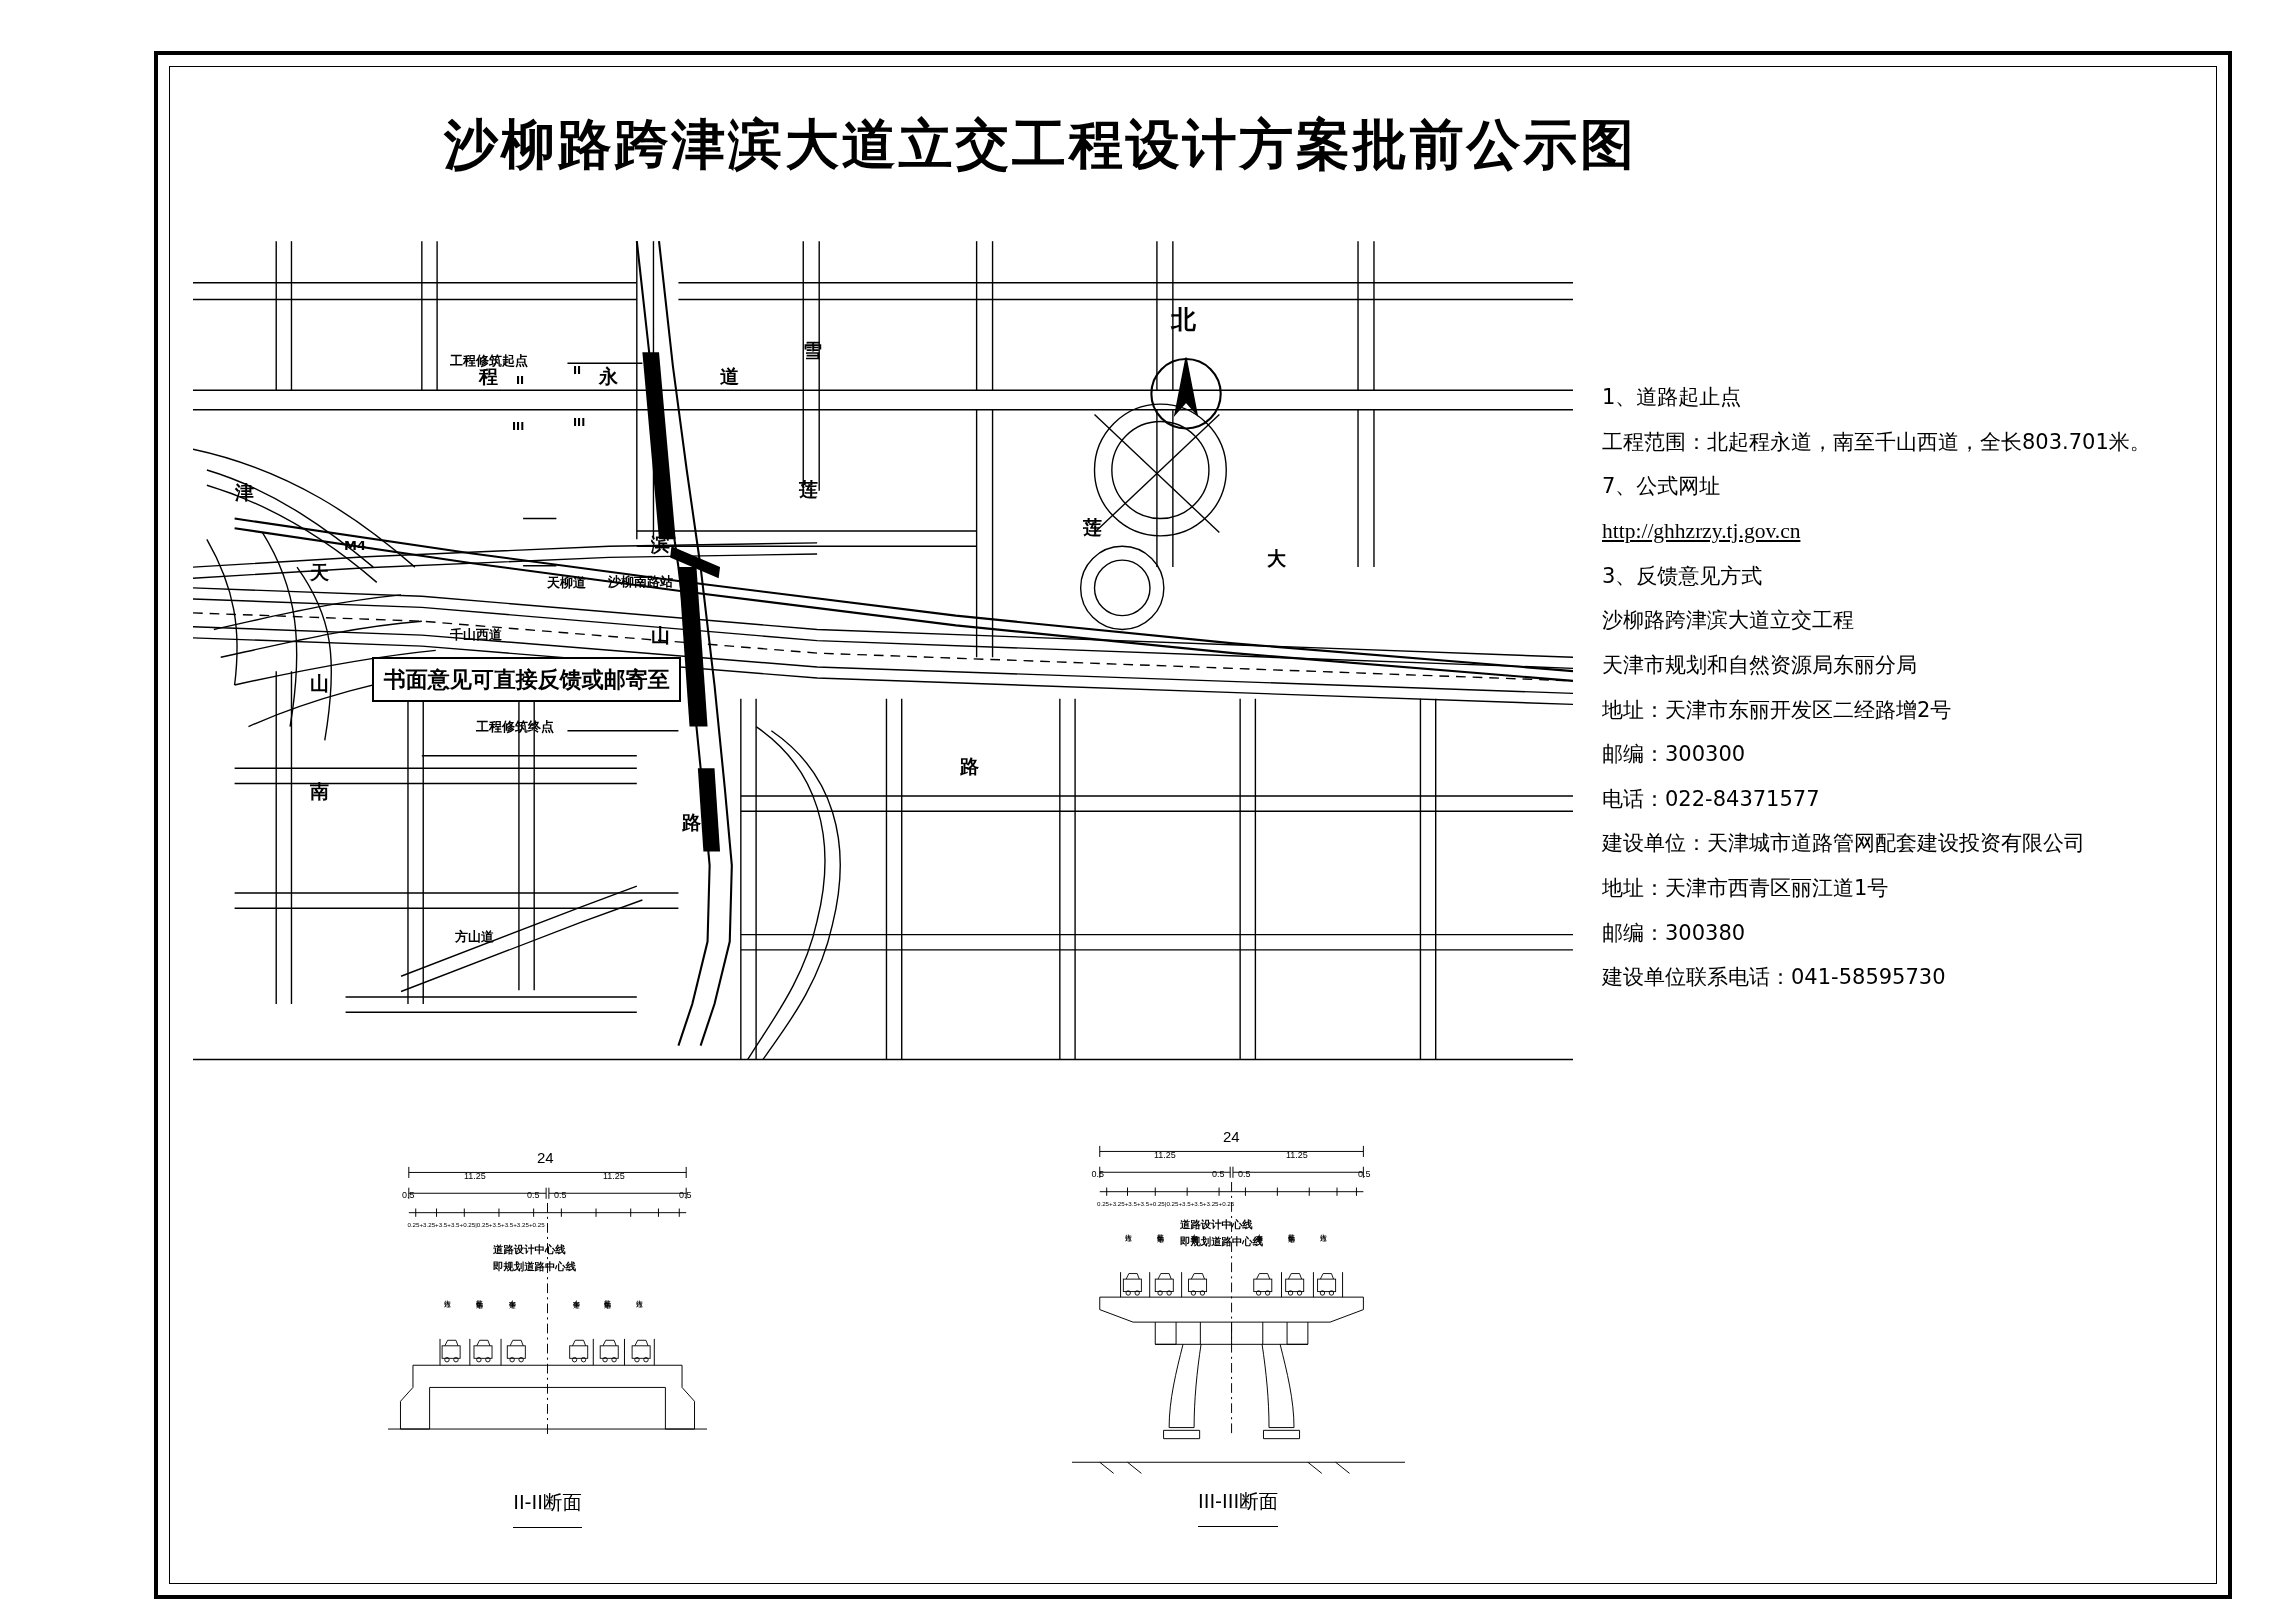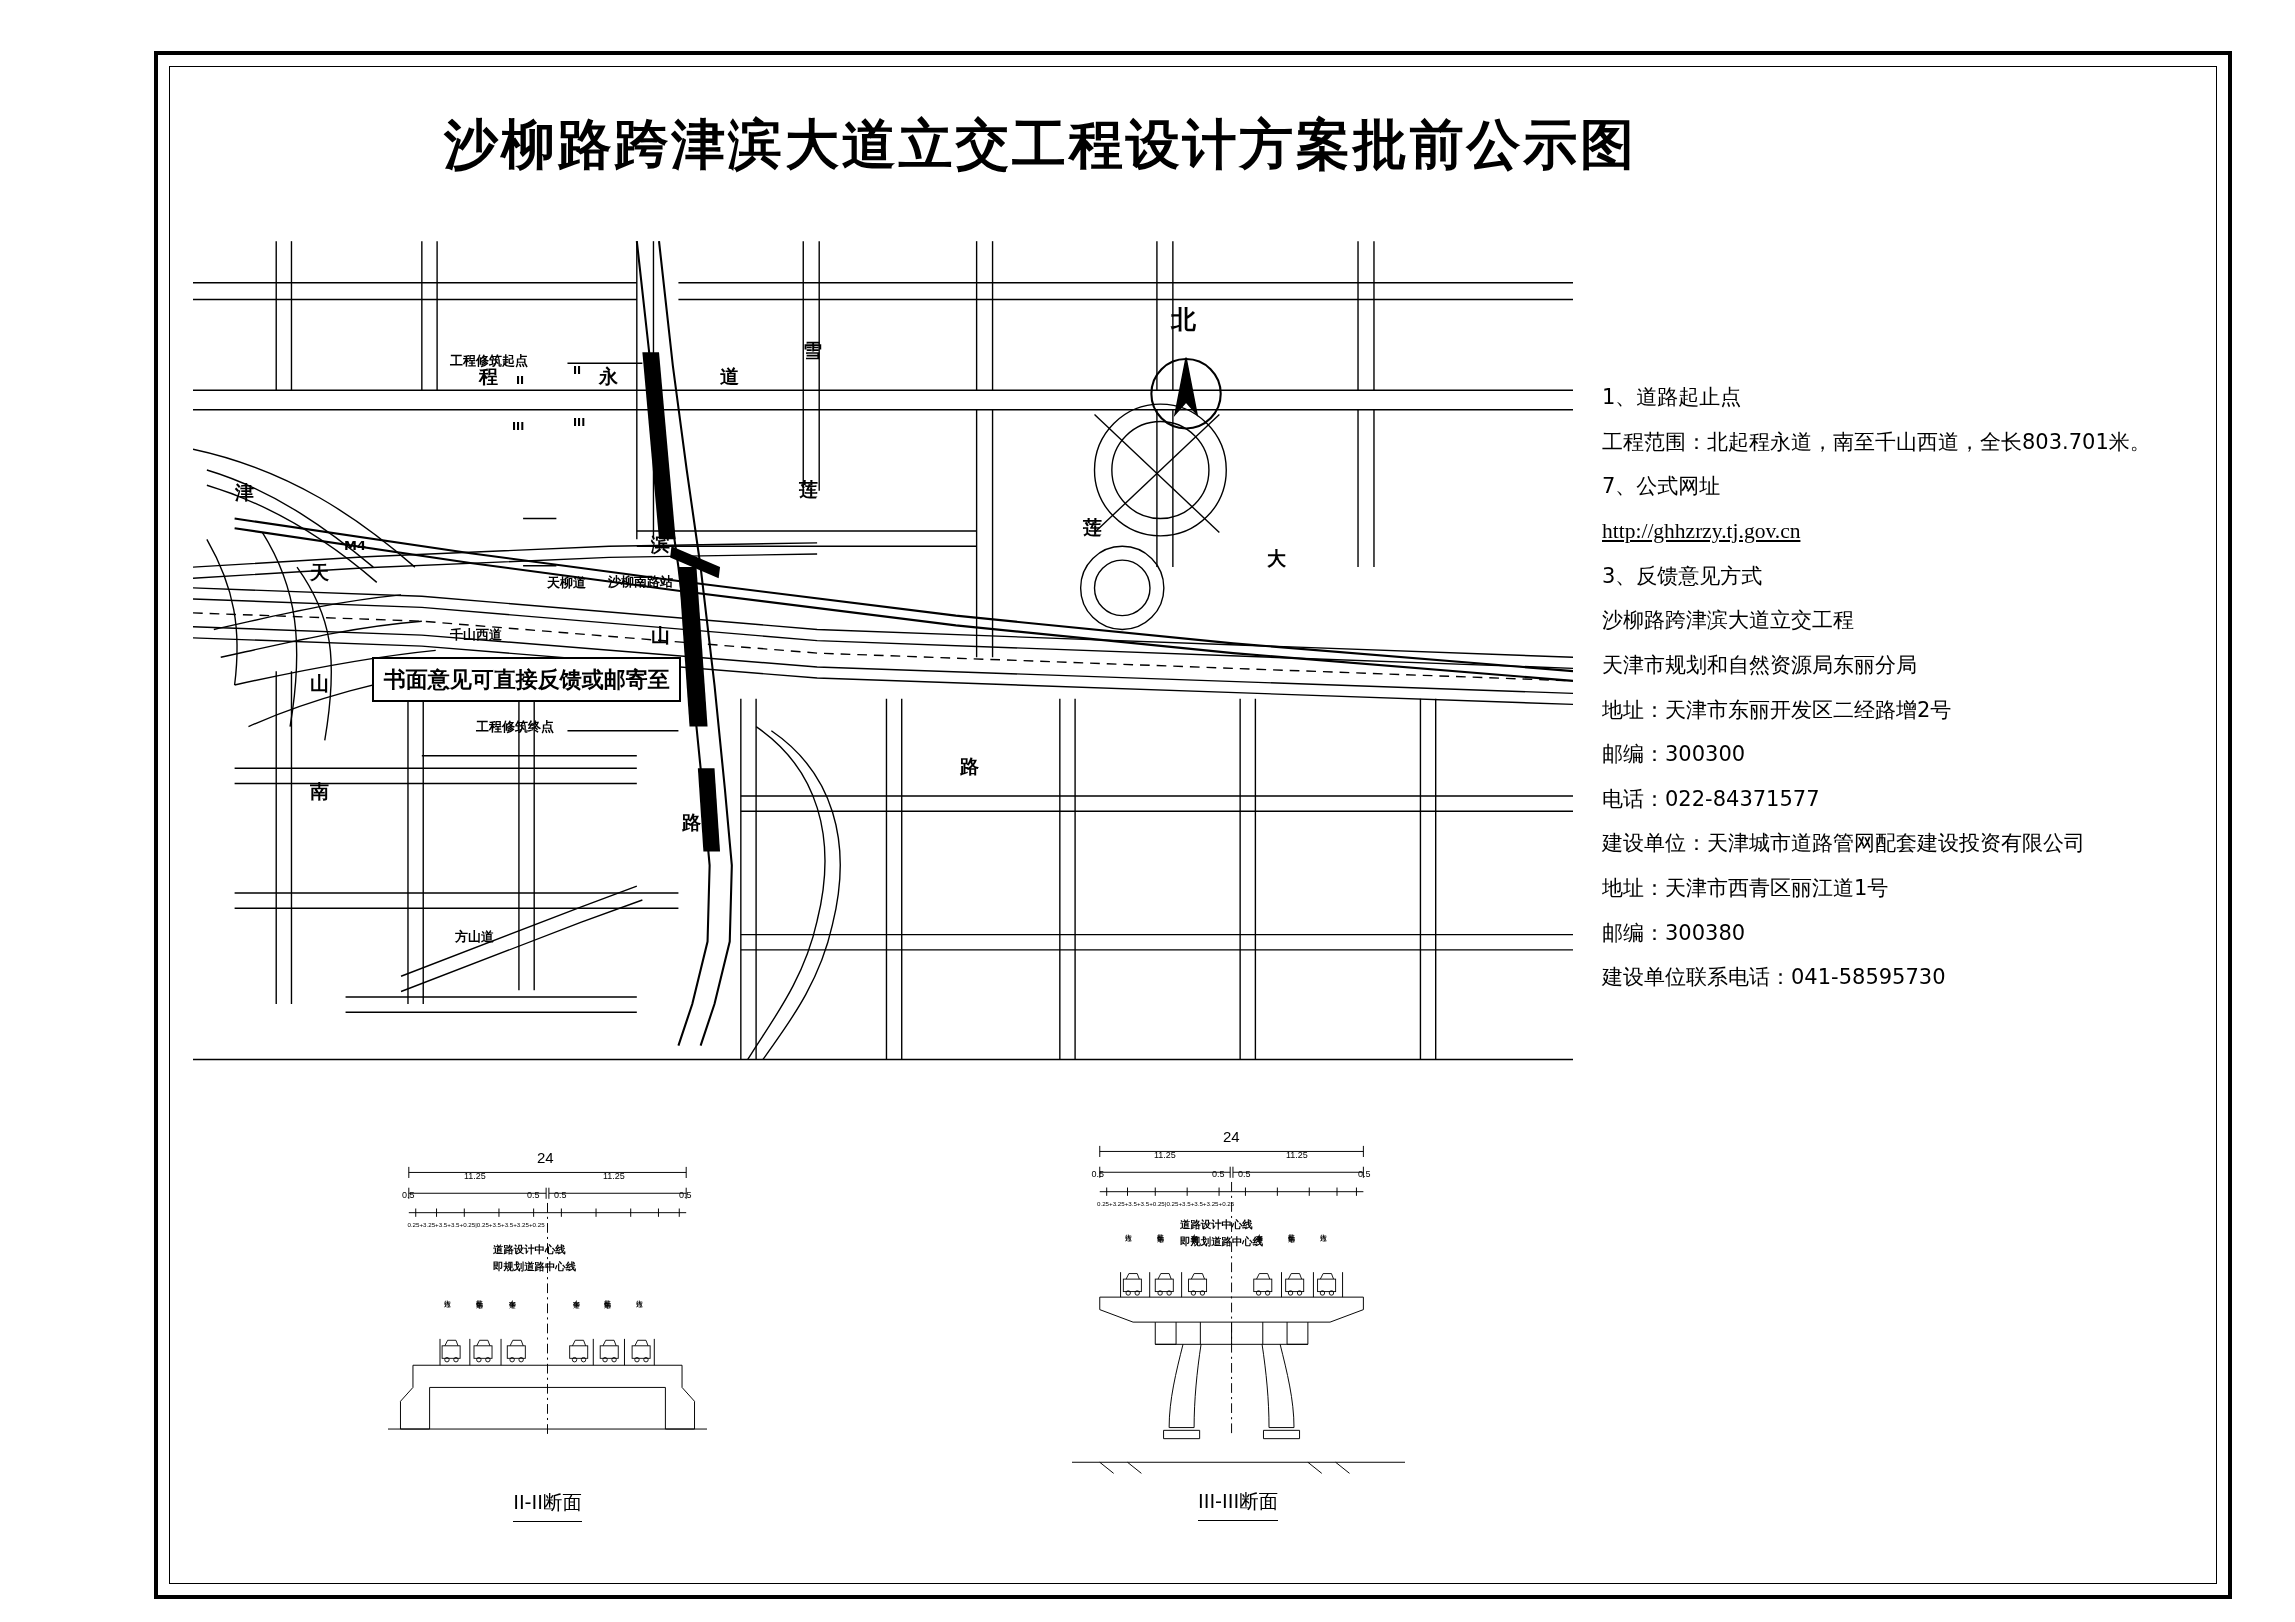--- a/index.html
+++ b/index.html
@@ -129,21 +129,21 @@
   .section-caption {
     position: absolute;
     font-family: "DejaVu Sans", serif;
     font-size: 19.4px;
     font-weight: normal;
     text-align: center;
     white-space: nowrap;
   }
   .section-caption .underline {
     border-bottom: 1.4px solid #000;
-    padding-bottom: 7px;
+    padding-bottom: 13px;
   }
   .dim-text {
     position: absolute;
     font-family: "Liberation Sans", sans-serif;
     font-size: 15px;
     white-space: nowrap;
   }
   .dim-text.small { font-size: 9px; }
   .dim-text.micro { font-size: 6.2px; }
   .ctr-text {

